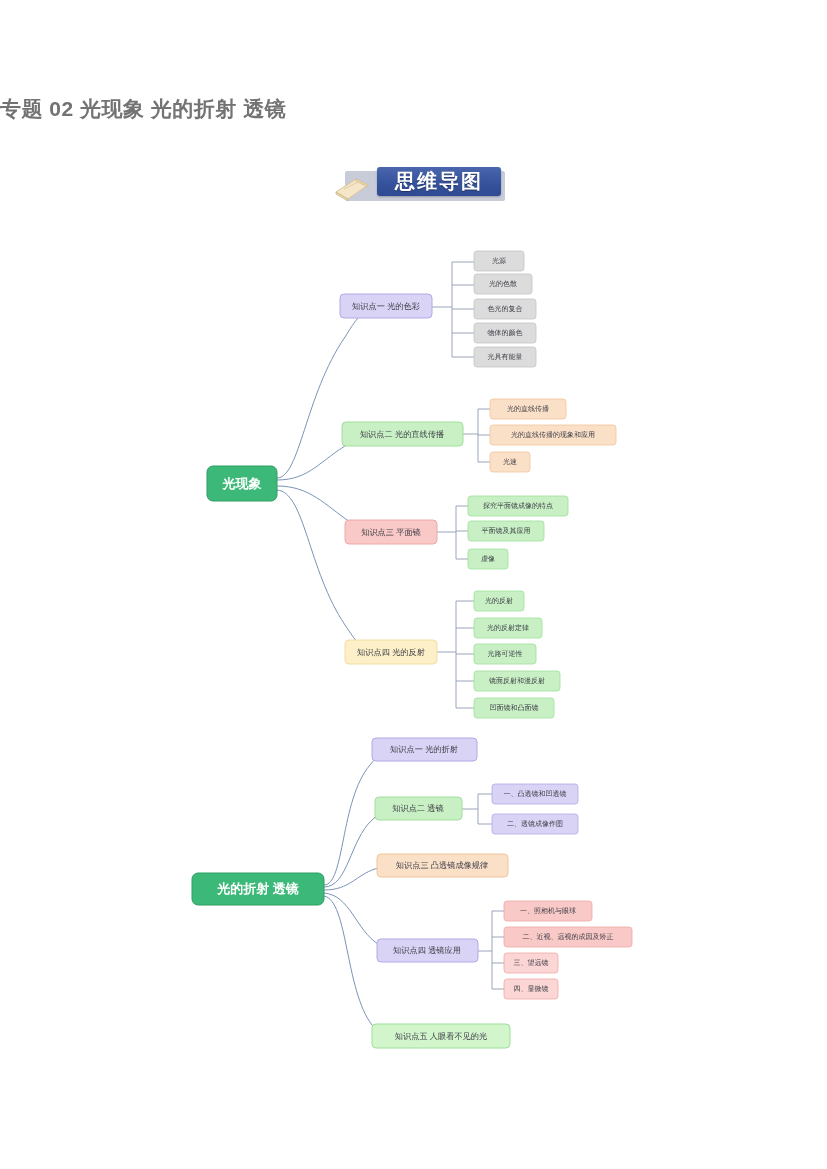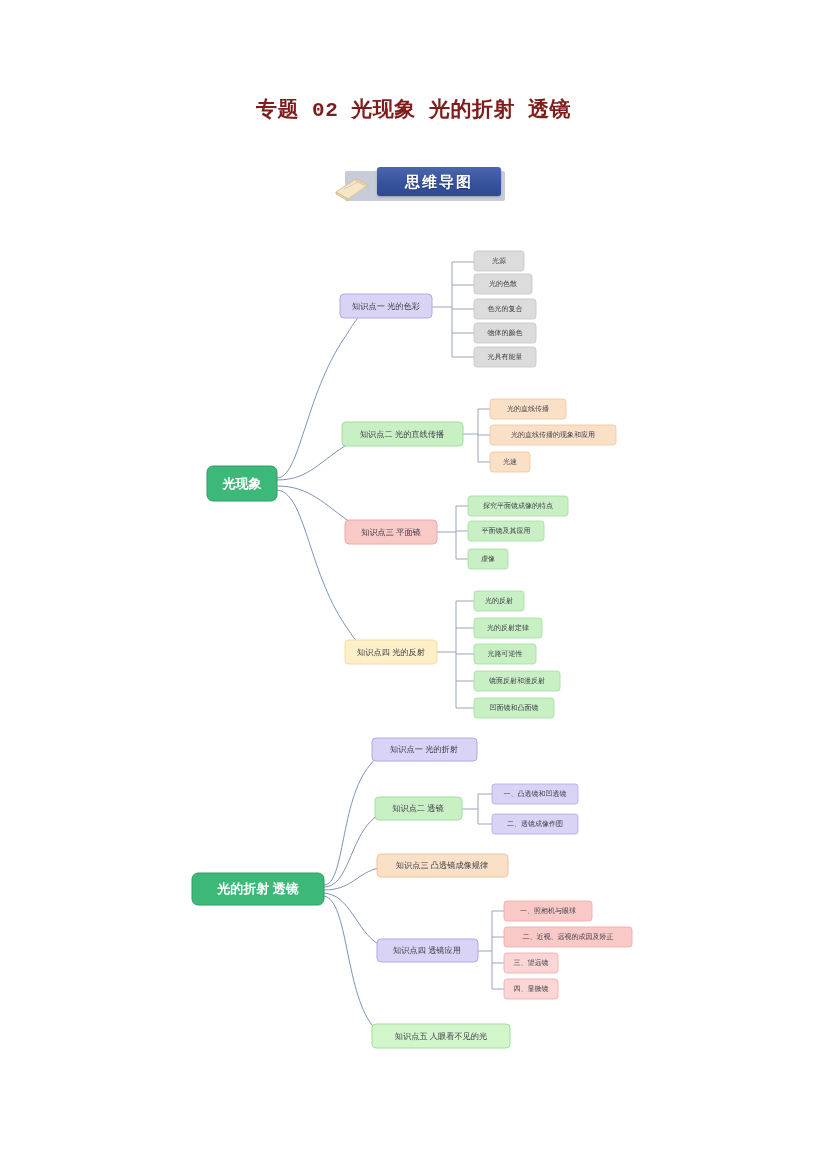--- a/index.html
+++ b/index.html
@@ -13,25 +13,25 @@
     position: relative;
     font-family: "Liberation Sans", "DejaVu Sans", sans-serif;
     overflow: hidden;
   }
 
   #page-title {
     position: absolute;
     top: 95px;
     left: 0;
     width: 827px;
-    text-align: center;
-    font-family: Liberation Mono, monospace;
+    text-align: left;
+    font-family: Liberation Sans, sans-serif;
     font-size: 21px;
     font-weight: bold;
-    color: #7f1d1d;
+    color: #737373;
     letter-spacing: 0.5px;
   }
 
   
   #banner-wrap {
     position: absolute;
     top: 165px;
     left: 332px;
     width: 180px;
     height: 40px;
@@ -58,21 +58,21 @@
   }
   #banner-label {
     position: absolute;
     left: 45px;
     top: 2px;
     width: 124px;
     height: 29px;
     line-height: 29px;
     text-align: center;
     color: #ffffff;
-    font-size: 15px;
+    font-size: 20px;
     font-weight: bold;
     letter-spacing: 2px;
     text-shadow: 0 1px 1px rgba(0,0,0,.35);
   }
   #book-icon {
     position: absolute;
     left: 2px;
     top: 7px;
     width: 56px;
     height: 30px;

